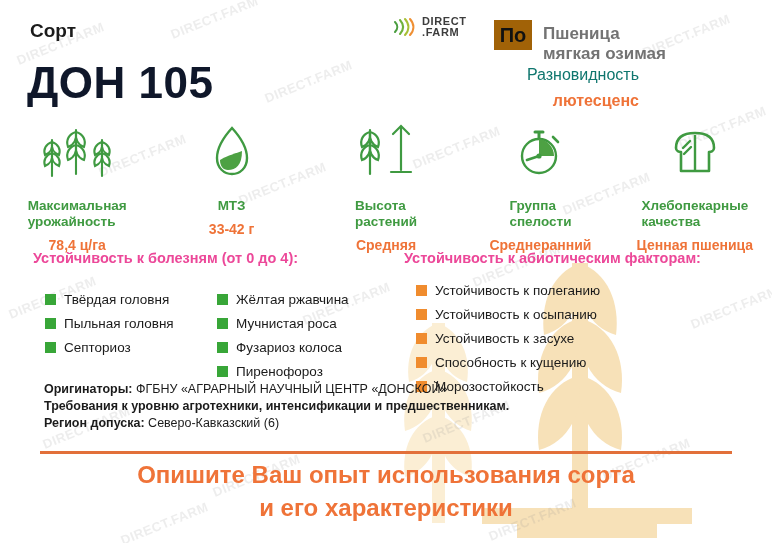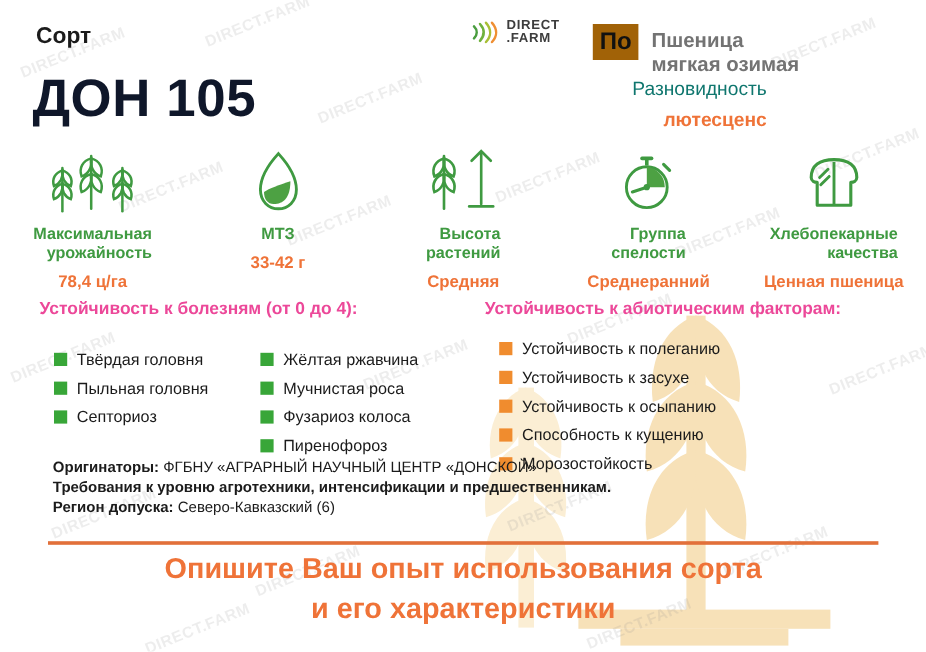--- a/index.html
+++ b/index.html
@@ -33,21 +33,21 @@
             display:flex;align-items:center;justify-content:center;
             font-size:20px;font-weight:700;color:#111;}
   .crop-name{position:absolute;left:543px;top:24px;font-size:17px;font-weight:700;color:#737373;}
   .variety-label{position:absolute;right:29px;top:66px;font-size:16px;color:#0f766e;}
   .variety-value{position:absolute;right:29px;top:92px;font-size:16px;font-weight:700;color:#ef7338;}
 
   
   .features{position:absolute;left:0;top:124px;width:772px;display:flex;}
   .feat{flex:1;display:flex;flex-direction:column;align-items:center;}
   .feat .ico{height:54px;display:flex;align-items:flex-end;justify-content:center;}
-  .feat .f-title{margin-top:9px;font-size:13.5px;font-weight:700;color:#3f9a41;text-align:right;line-height:16px;}
+  .feat .f-title{margin-top:20px;font-size:13.5px;font-weight:700;color:#3f9a41;text-align:left;line-height:16px;}
   .feat .f-val{margin-top:7px;font-size:14px;font-weight:700;color:#ef7338;text-align:center;}
 
   
   .res-left{position:absolute;left:33px;top:250px;width:370px;}
   .res-right{position:absolute;left:404px;top:250px;width:368px;}
   .res-head{font-size:14.5px;font-weight:700;color:#ec4899;margin-bottom:9px;}
   .cols{display:flex;}
   .col{width:172px;}
   ul.rl{list-style:none;margin:12px;padding:0;}
   ul.rl li{display:flex;align-items:center;gap:8px;font-size:13.5px;color:#1b1b1b;height:24px;}
@@ -285,25 +285,25 @@
 
     <div class="res-right">
       <div class="res-head">Устойчивость к абиотическим факторам:</div>
       <ul class="rl">
         <li>
             <span class="sq o"></span>
             <span>Устойчивость к полеганию</span>
           </li>
         <li>
             <span class="sq o"></span>
+            <span>Устойчивость к осыпанию</span>
+          </li>
+        <li>
+            <span class="sq o"></span>
             <span>Устойчивость к засухе</span>
-          </li>
-        <li>
-            <span class="sq o"></span>
-            <span>Устойчивость к осыпанию</span>
           </li>
         <li>
             <span class="sq o"></span>
             <span>Способность к кущению</span>
           </li>
         <li>
             <span class="sq o"></span>
             <span>Морозостойкость</span>
           </li>
       </ul>

